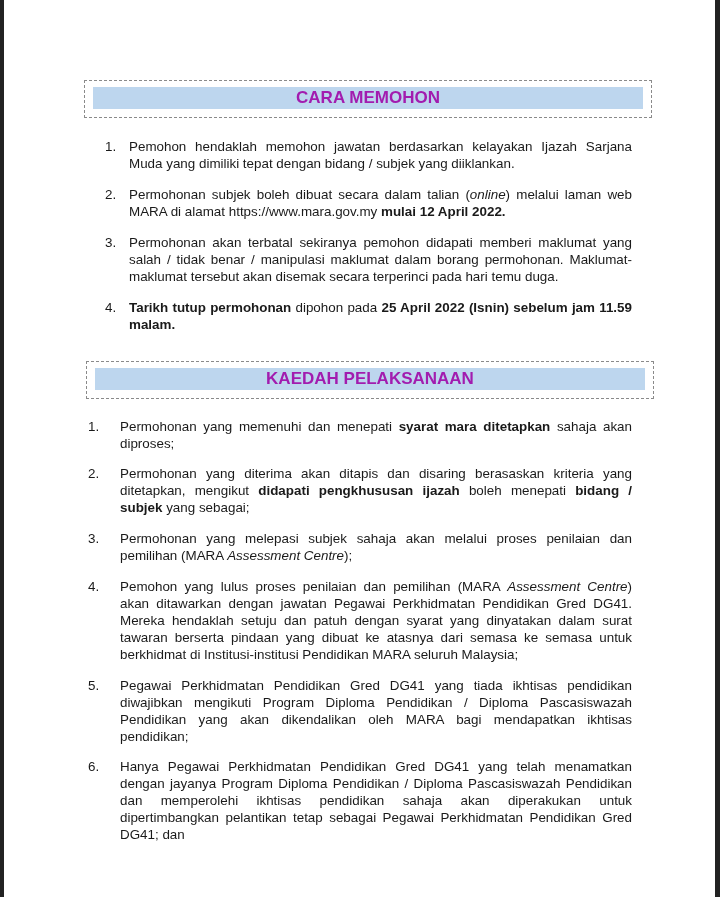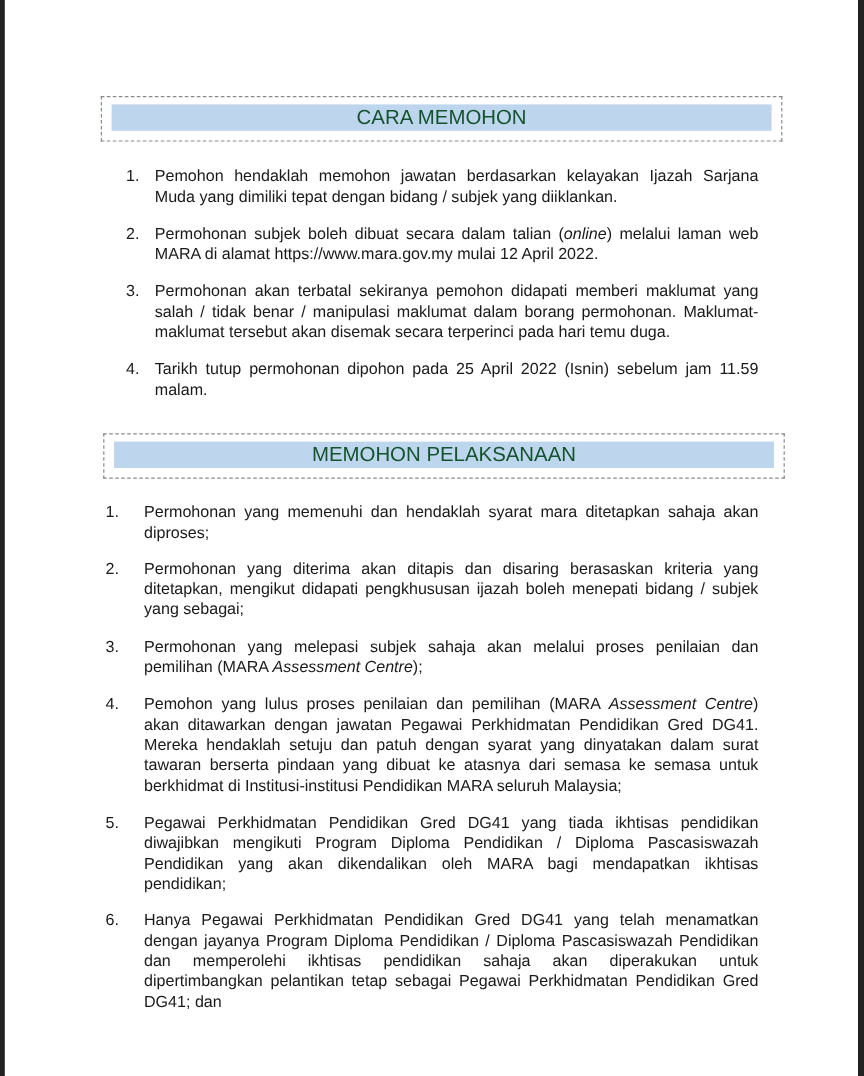--- a/index.html
+++ b/index.html
@@ -14,37 +14,37 @@
   .edge-right { position: absolute; right: 0; top: 0; width: 5px; height: 897px; background: #222; }
   .section-box {
     position: absolute;
     border: 1.5px dashed #8a8a8a;
     box-sizing: border-box;
     padding: 6px 8px;
   }
   .section-title {
     background: #bdd6ee;
     text-align: center;
-    font-weight: normal;
+    font-weight: bold;
     font-size: 17px;
     line-height: 22px;
     height: 22px;
-    color: #14532d;
+    color: #a21caf;
   }
   .list {
     position: absolute;
     margin: 0; padding: 0;
     list-style: none;
     font-size: 13.4px;
     line-height: 17px;
   }
   .list li { position: relative; }
   .list .num { position: absolute; left: 0; top: 0; }
   .list .txt { display: block; text-align: justify; }
-  b { font-weight: normal; }
+  b { font-weight: bold; }
   i { font-style: italic; }
 </style>
 </head>
 <body>
 
 <div class="edge-left"></div>
 <div class="edge-right"></div>
 
 <div class="section-box" style="left:84px; top:80px; width:568px; height:38px;">
   <div class="section-title">CARA MEMOHON</div>
@@ -62,26 +62,26 @@
       <span class="num">3.</span>
       <span class="txt"><span>Permohonan akan terbatal sekiranya pemohon didapati memberi maklumat yang salah / tidak benar / manipulasi maklumat dalam borang permohonan. Maklumat-maklumat tersebut akan disemak secara terperinci pada hari temu duga.</span></span>
     </li>
     <li style="padding-left: 24px; margin-bottom: 0px;">
       <span class="num">4.</span>
       <span class="txt"><b>Tarikh tutup permohonan</b><span> dipohon pada </span><b>25 April 2022 (Isnin) sebelum jam 11.59 malam.</b></span>
     </li>
   </ul>
 
 <div class="section-box" style="left:86px; top:361px; width:568px; height:38px;">
-  <div class="section-title">MEMOHON PELAKSANAAN</div>
+  <div class="section-title">KAEDAH PELAKSANAAN</div>
 </div>
 <ul class="list" id="list1" style="left:88px; top:418px; width:544px;">
     <li style="padding-left: 32px; margin-bottom: 13px;">
       <span class="num">1.</span>
-      <span class="txt"><span>Permohonan yang memenuhi dan hendaklah </span><b>syarat mara ditetapkan</b><span> sahaja akan diproses;</span></span>
+      <span class="txt"><span>Permohonan yang memenuhi dan menepati </span><b>syarat mara ditetapkan</b><span> sahaja akan diproses;</span></span>
     </li>
     <li style="padding-left: 32px; margin-bottom: 14px;">
       <span class="num">2.</span>
       <span class="txt"><span>Permohonan yang diterima akan ditapis dan disaring berasaskan kriteria yang ditetapkan, mengikut </span><b>didapati pengkhususan ijazah</b><span> boleh menepati </span><b>bidang / subjek</b><span> yang sebagai;</span></span>
     </li>
     <li style="padding-left: 32px; margin-bottom: 14px;">
       <span class="num">3.</span>
       <span class="txt"><span>Permohonan yang melepasi subjek sahaja akan melalui proses penilaian dan pemilihan (MARA </span><i>Assessment Centre</i><span>);</span></span>
     </li>
     <li style="padding-left: 32px; margin-bottom: 14px;">

